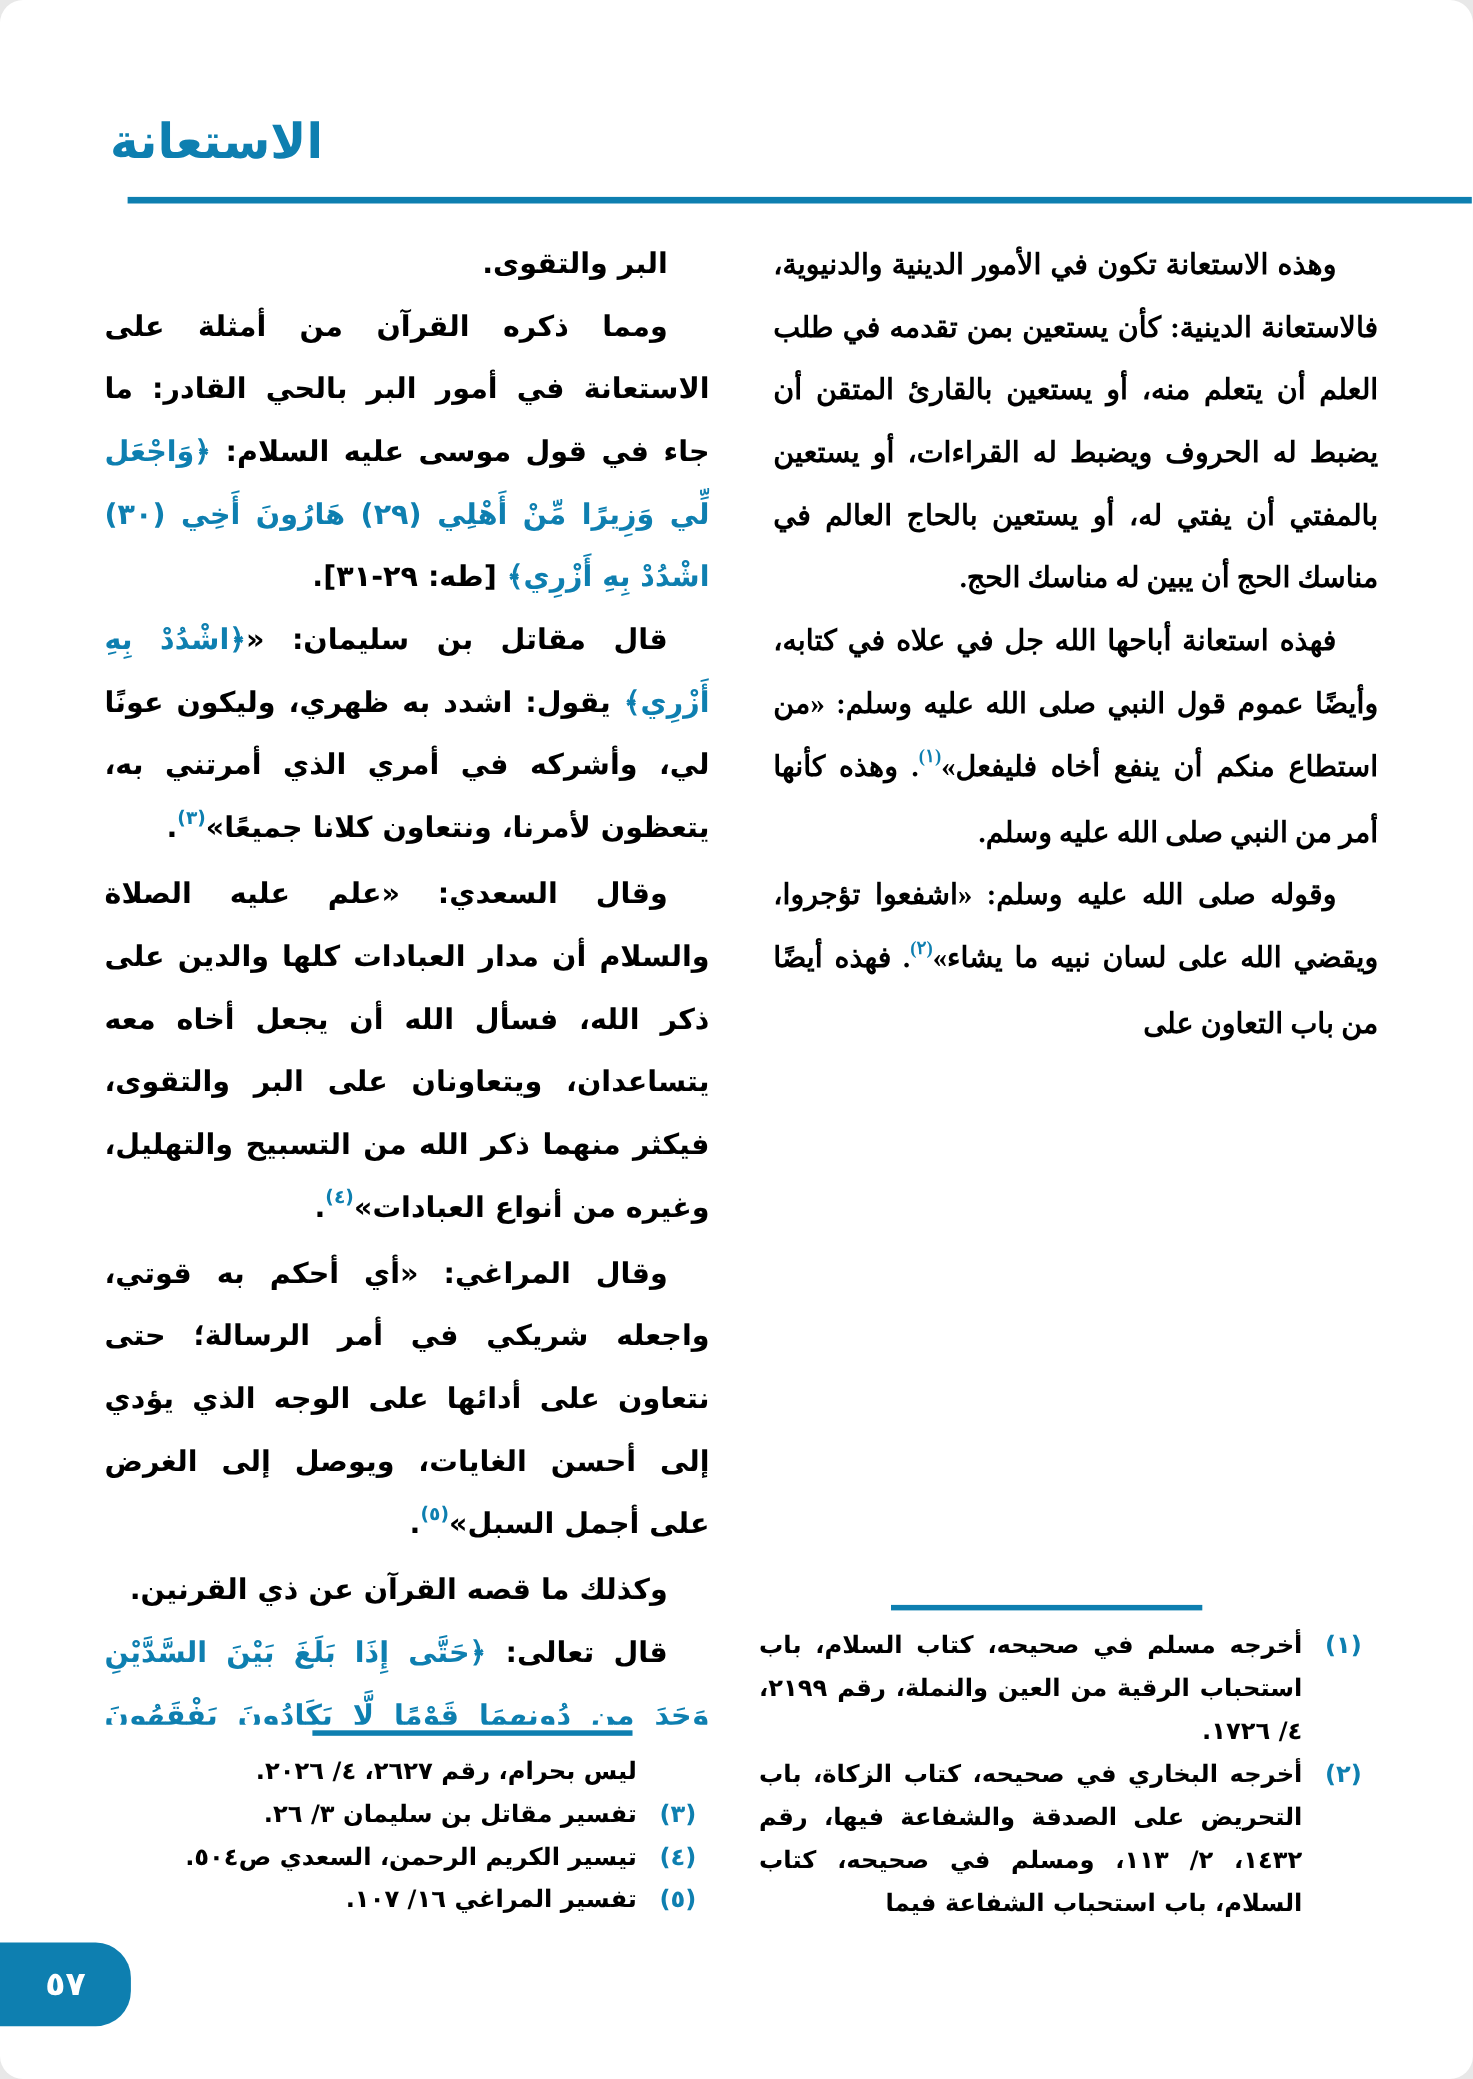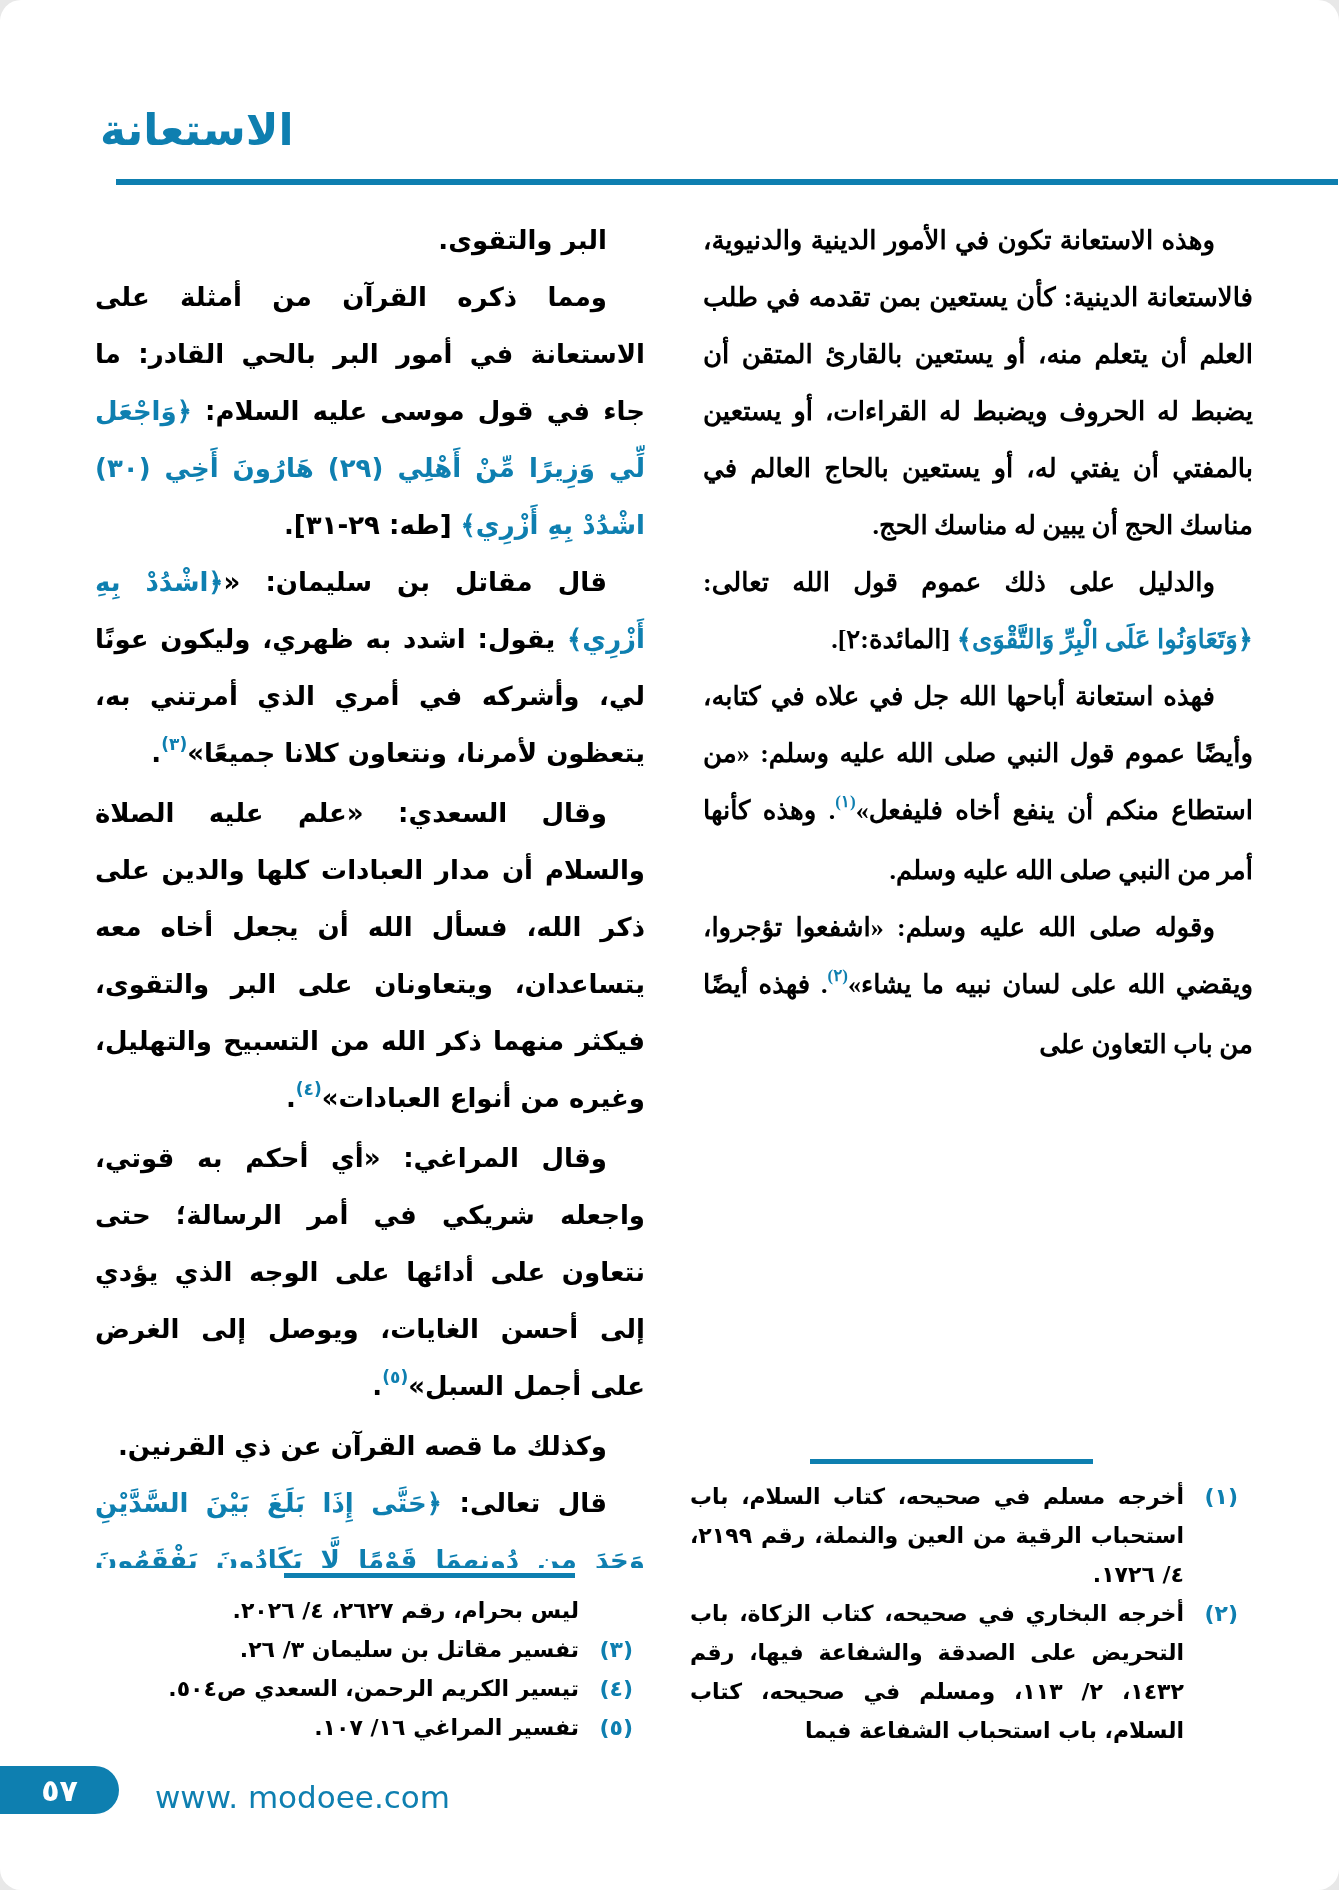--- a/index.html
+++ b/index.html
@@ -84,21 +84,21 @@
     top: 0;
     color: #0e7fb0;
   }
   .fn .fn-text { color: #000000; }
   
   .page-badge {
     position: absolute;
     left: 0;
     top: 1766px;
     width: 119px;
-    height: 48px;
+    height: 76px;
     background: #0e7fb0;
     border-radius: 0 32px 32px 0;
     display: flex;
     align-items: center;
     justify-content: center;
     color: #ffffff;
     font-size: 30px;
     font-weight: bold;
   }
   .site-link {
@@ -115,21 +115,20 @@
 <body>
 
 <div class="page">
 
   <h1 class="chapter-title">الاستعانة</h1>
 
   <div class="header-rule"></div>
 
   <section class="col col-right" id="col-right">
       <p class="para"><span class="seg-body">وهذه الاستعانة تكون في الأمور الدينية والدنيوية، فالاستعانة الدينية: كأن يستعين بمن تقدمه في طلب العلم أن يتعلم منه، أو يستعين بالقارئ المتقن أن يضبط له الحروف ويضبط له القراءات، أو يستعين بالمفتي أن يفتي له، أو يستعين بالحاج العالم في مناسك الحج أن يبين له مناسك الحج.</span></p>
-      <p class="para"><span class="seg-body">والدليل على ذلك عموم قول الله تعالى: </span><span class="seg-quran">﴿وَتَعَاوَنُوا عَلَى الْبِرِّ وَالتَّقْوَى﴾</span><span class="seg-body"> [المائدة:٢].</span></p>
       <p class="para"><span class="seg-body">فهذه استعانة أباحها الله جل في علاه في كتابه، وأيضًا عموم قول النبي صلى الله عليه وسلم: «من استطاع منكم أن ينفع أخاه فليفعل»</span><span class="seg-fnref">(١)</span><span class="seg-body">. وهذه كأنها أمر من النبي صلى الله عليه وسلم.</span></p>
       <p class="para"><span class="seg-body">وقوله صلى الله عليه وسلم: «اشفعوا تؤجروا، ويقضي الله على لسان نبيه ما يشاء»</span><span class="seg-fnref">(٢)</span><span class="seg-body">. فهذه أيضًا من باب التعاون على</span></p>
     </section>
 
   <section class="col col-left" id="col-left">
       <p class="para"><span class="seg-body">البر والتقوى.</span></p>
       <p class="para"><span class="seg-body">ومما ذكره القرآن من أمثلة على الاستعانة في أمور البر بالحي القادر: ما جاء في قول موسى عليه السلام: </span><span class="seg-quran">﴿وَاجْعَل لِّي وَزِيرًا مِّنْ أَهْلِي (٢٩) هَارُونَ أَخِي (٣٠) اشْدُدْ بِهِ أَزْرِي﴾</span><span class="seg-body"> [طه: ٢٩-٣١].</span></p>
       <p class="para"><span class="seg-body">قال مقاتل بن سليمان: «</span><span class="seg-quran">﴿اشْدُدْ بِهِ أَزْرِي﴾</span><span class="seg-body"> يقول: اشدد به ظهري، وليكون عونًا لي، وأشركه في أمري الذي أمرتني به، يتعظون لأمرنا، ونتعاون كلانا جميعًا»</span><span class="seg-fnref">(٣)</span><span class="seg-body">.</span></p>
       <p class="para"><span class="seg-body">وقال السعدي: «علم عليه الصلاة والسلام أن مدار العبادات كلها والدين على ذكر الله، فسأل الله أن يجعل أخاه معه يتساعدان، ويتعاونان على البر والتقوى، فيكثر منهما ذكر الله من التسبيح والتهليل، وغيره من أنواع العبادات»</span><span class="seg-fnref">(٤)</span><span class="seg-body">.</span></p>
       <p class="para"><span class="seg-body">وقال المراغي: «أي أحكم به قوتي، واجعله شريكي في أمر الرسالة؛ حتى نتعاون على أدائها على الوجه الذي يؤدي إلى أحسن الغايات، ويوصل إلى الغرض على أجمل السبل»</span><span class="seg-fnref">(٥)</span><span class="seg-body">.</span></p>
@@ -149,15 +148,14 @@
       <div class="fn"><span class="fn-num"></span><span class="fn-text">ليس بحرام، رقم ٢٦٢٧، ٤/ ٢٠٢٦.</span></div>
       <div class="fn"><span class="fn-num">(٣)</span><span class="fn-text">تفسير مقاتل بن سليمان ٣/ ٢٦.</span></div>
       <div class="fn"><span class="fn-num">(٤)</span><span class="fn-text">تيسير الكريم الرحمن، السعدي ص٥٠٤.</span></div>
       <div class="fn"><span class="fn-num">(٥)</span><span class="fn-text">تفسير المراغي ١٦/ ١٠٧.</span></div>
     </section>
 
   <div class="page-badge">
     <span>٥٧</span>
   </div>
 
-  <div class="site-link">www. modoee.com</div>
 
 </div>
 
 </body></html>

